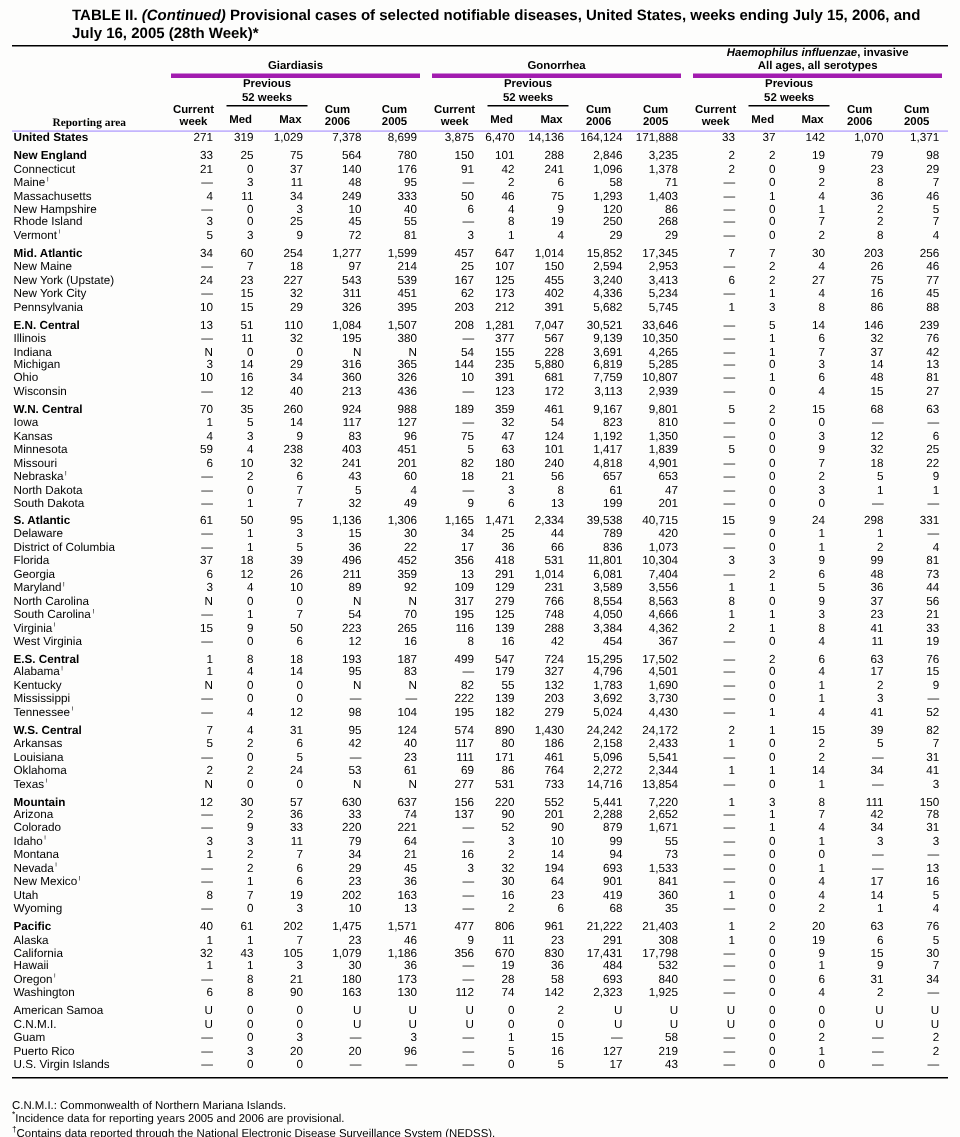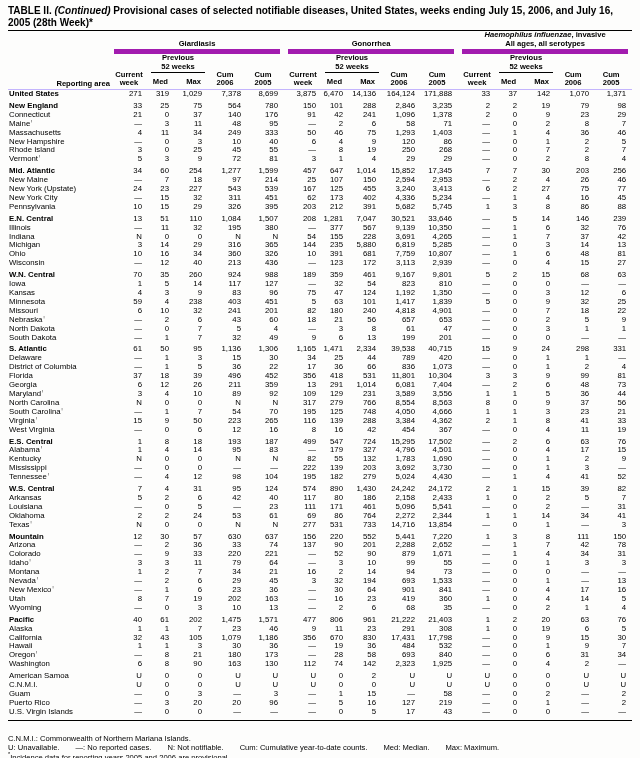--- a/index.html
+++ b/index.html
@@ -1,26 +1,26 @@
 <!DOCTYPE html>
 <html><head>
 <meta charset="utf-8">
 <style>
   * { box-sizing: border-box; margin: 0; padding: 0; }
   html, body { width: 640px; background: #fdfdfc; color: #000;
     font-family: "Liberation Sans", sans-serif; }
   body { padding: 5px 8px 4px 8px; }
-  .title { font-weight: bold; font-size: 10px; line-height: 11.5px; letter-spacing: 0; }
+  .title { font-weight: bold; font-size: 10px; line-height: 11.5px; letter-spacing: 0; margin-left: 40px; }
   .title .it { font-style: italic; }
   .rule-under-title { border-bottom: 1px solid #000; margin-top: 2px; }
   table { border-collapse: collapse; table-layout: fixed; width: 624px; }
   th { font-weight: bold; font-size: 7.6px; line-height: 8.6px; vertical-align: bottom; padding: 0; }
-  th.area-h { text-align: right; vertical-align: bottom; padding-left: 1px; }
+  th.area-h { text-align: center; vertical-align: bottom; padding-left: 1px; font-family: Liberation Serif, serif; }
   th.grp { vertical-align: bottom; }
-  .grp-box { border-bottom: 5px solid #a21caf; padding-bottom: 1px; margin: 0 4px; text-align: center; }
+  .grp-box { border-bottom: 3px solid #a21caf; padding-bottom: 1px; margin: 0 4px; text-align: center; }
   .grp-box .l1 { white-space: nowrap; }
   th.cw  { text-align: center; padding-bottom: 1px; }
   th.cum { text-align: center; padding-right: 5px; padding-bottom: 1px; }
   th.prev { padding-bottom: 4px; }
   .pv { border-bottom: 1px solid #000; text-align: center; margin: 0 3px; padding-bottom: 1px; white-space: nowrap; }
   th.med, th.max { text-align: right; padding-right: 7px; padding-top: 1px; padding-bottom: 2px; }
   .bb { border-bottom: 1px solid #c4b5fd; }
   td { font-size: 7.8px; line-height: 8.9px; padding: 0 6px 0 0; text-align: right; white-space: nowrap; }
   td.area { text-align: left; padding-left: 1px; padding-right: 0; overflow: hidden; }
   tr.region td.area { font-weight: bold; }
@@ -1312,18 +1312,17 @@
           <td>0</td>
           <td>0</td>
           <td>—</td>
           <td>—</td>
         </tr>
       </tbody>
   </table>
 
   <div class="fnotes">
     <div class="fnrow">C.N.M.I.: Commonwealth of Northern Mariana Islands.</div>
-    <div class="fnrow legend" id="legend"><span>U: Unavailable.</span><span>—: No reported cases.</span><span>N: Not notifiable.</span><span>Cum: Cumulative year-to-date counts.</span><span>Med: Median.</span><span>Max: Maximum.</span></div>
     <div class="fnrow"><sup>*</sup><span>Incidence data for reporting years 2005 and 2006 are provisional.</span></div>
     <div class="fnrow"><sup>†</sup><span>Contains data reported through the National Electronic Disease Surveillance System (NEDSS).</span></div>
   </div>
 
 </div>
 
 </body></html>

